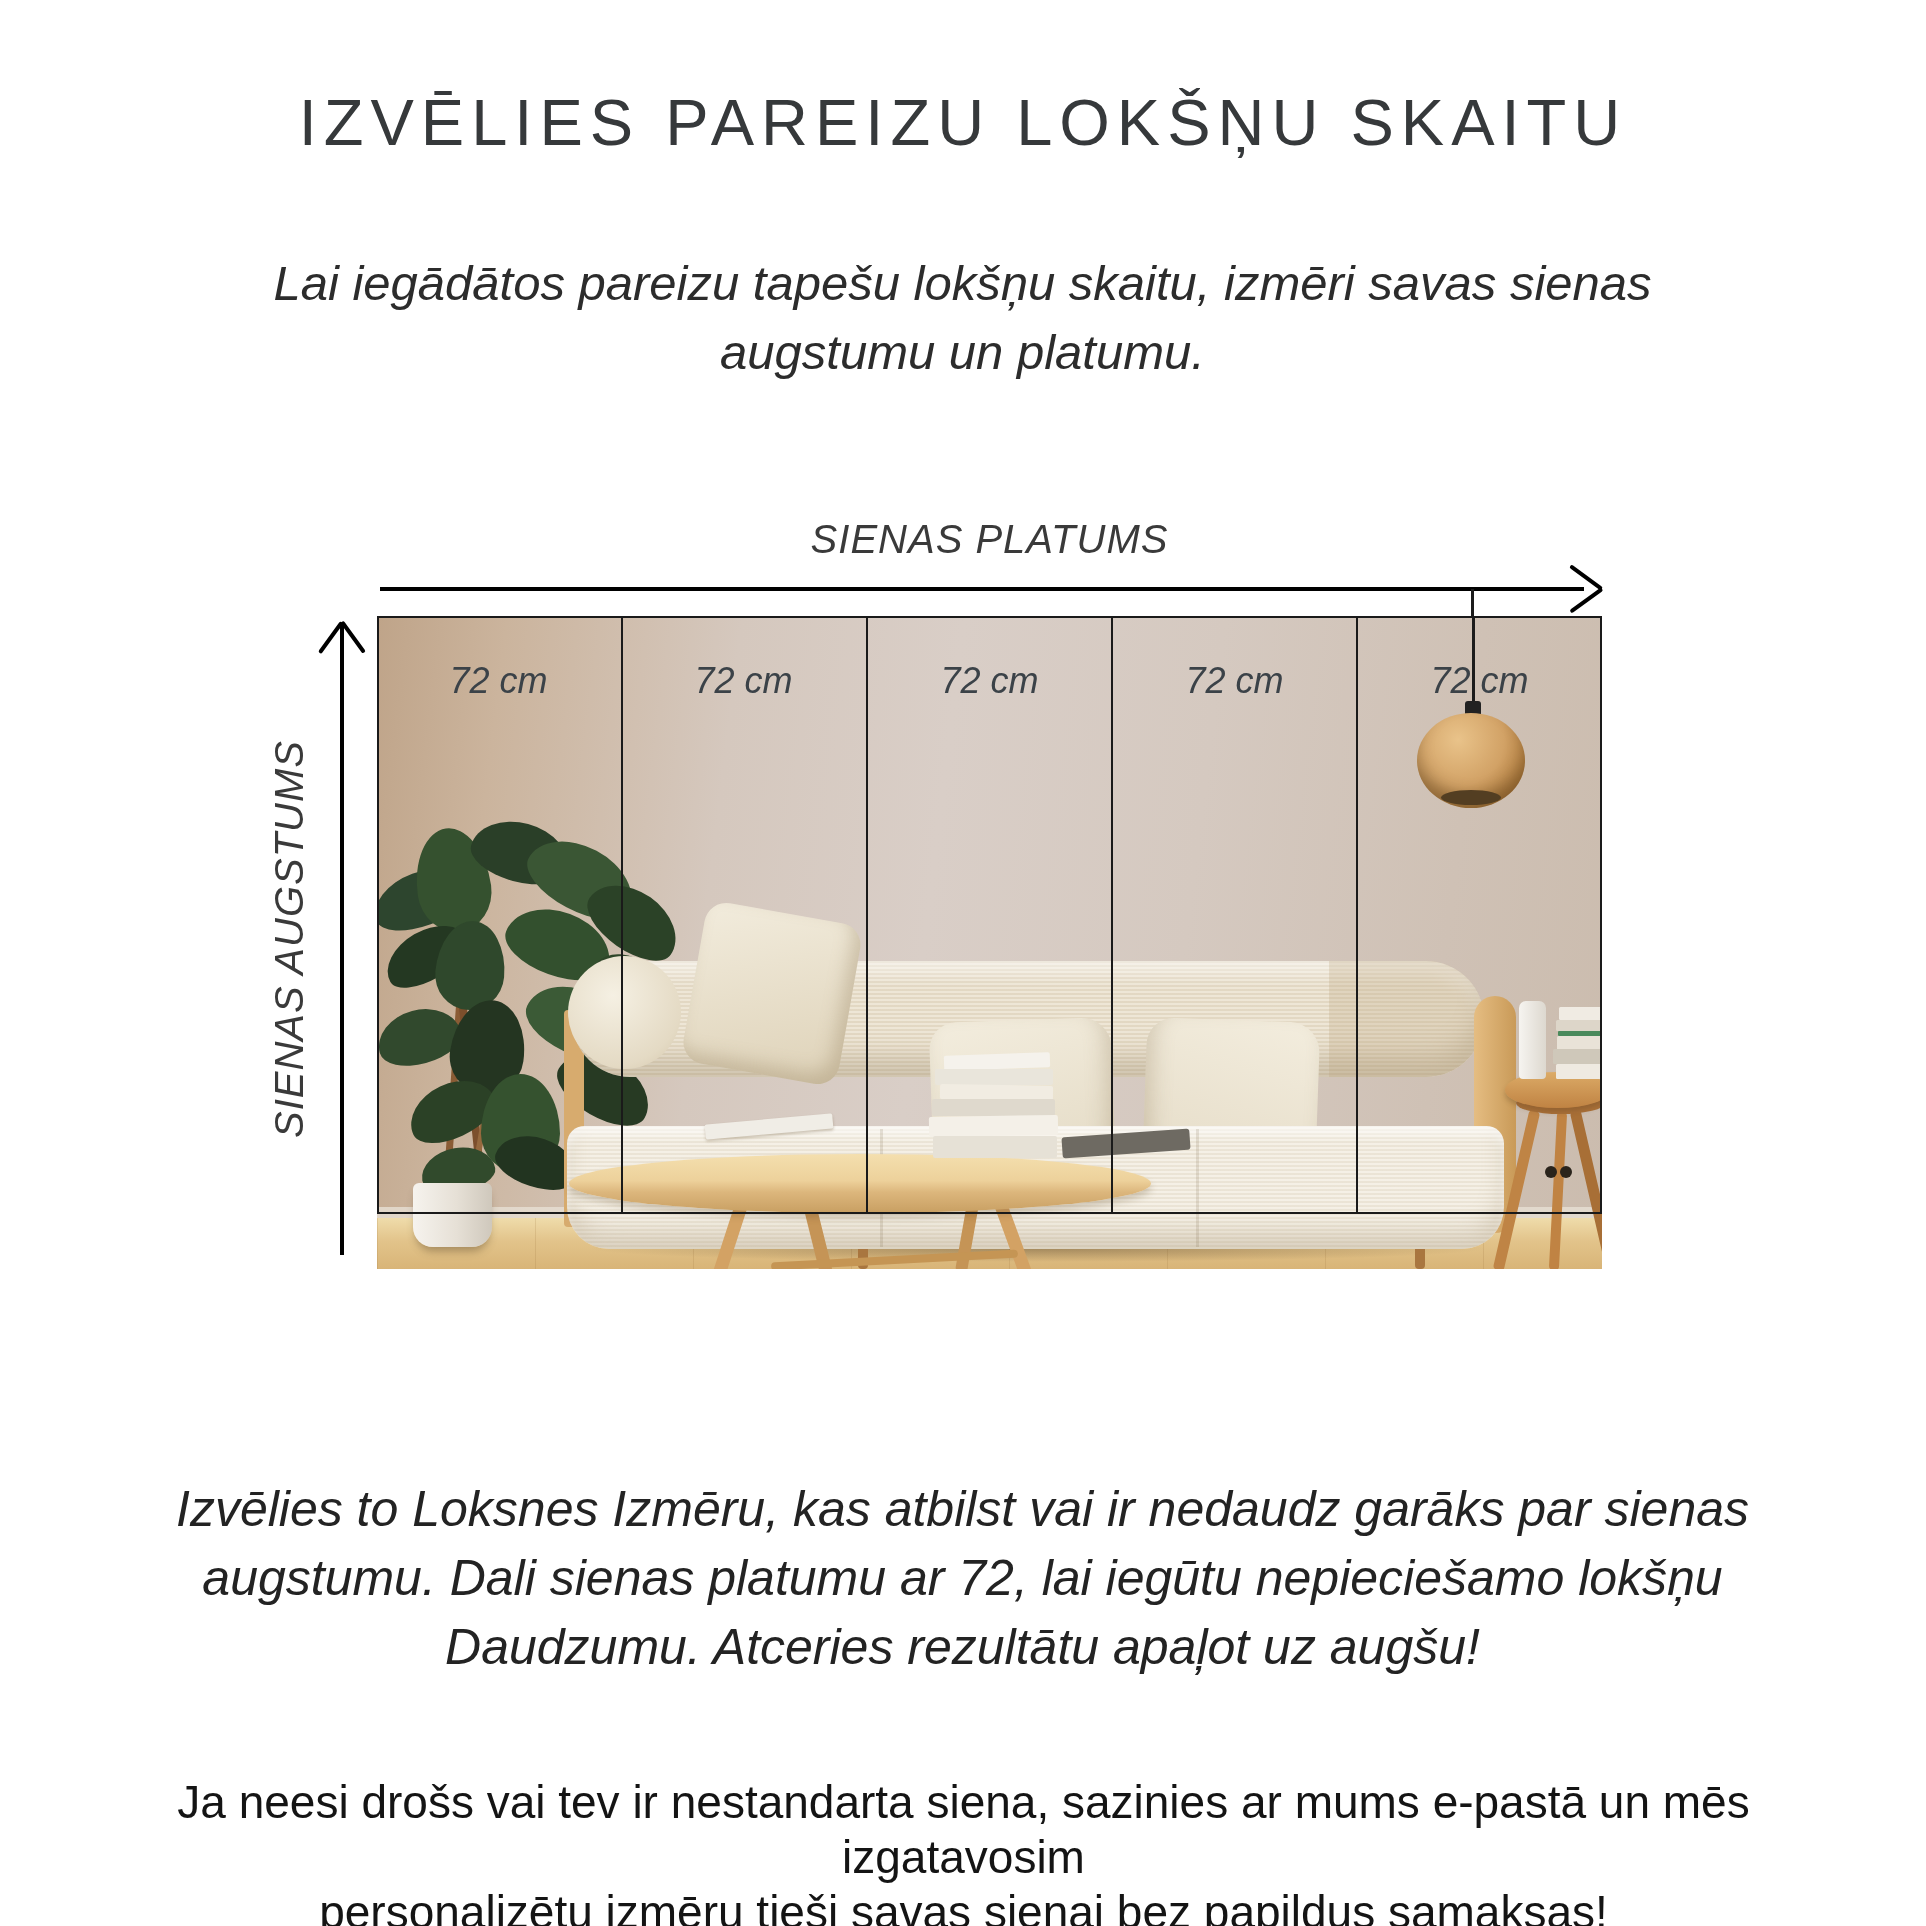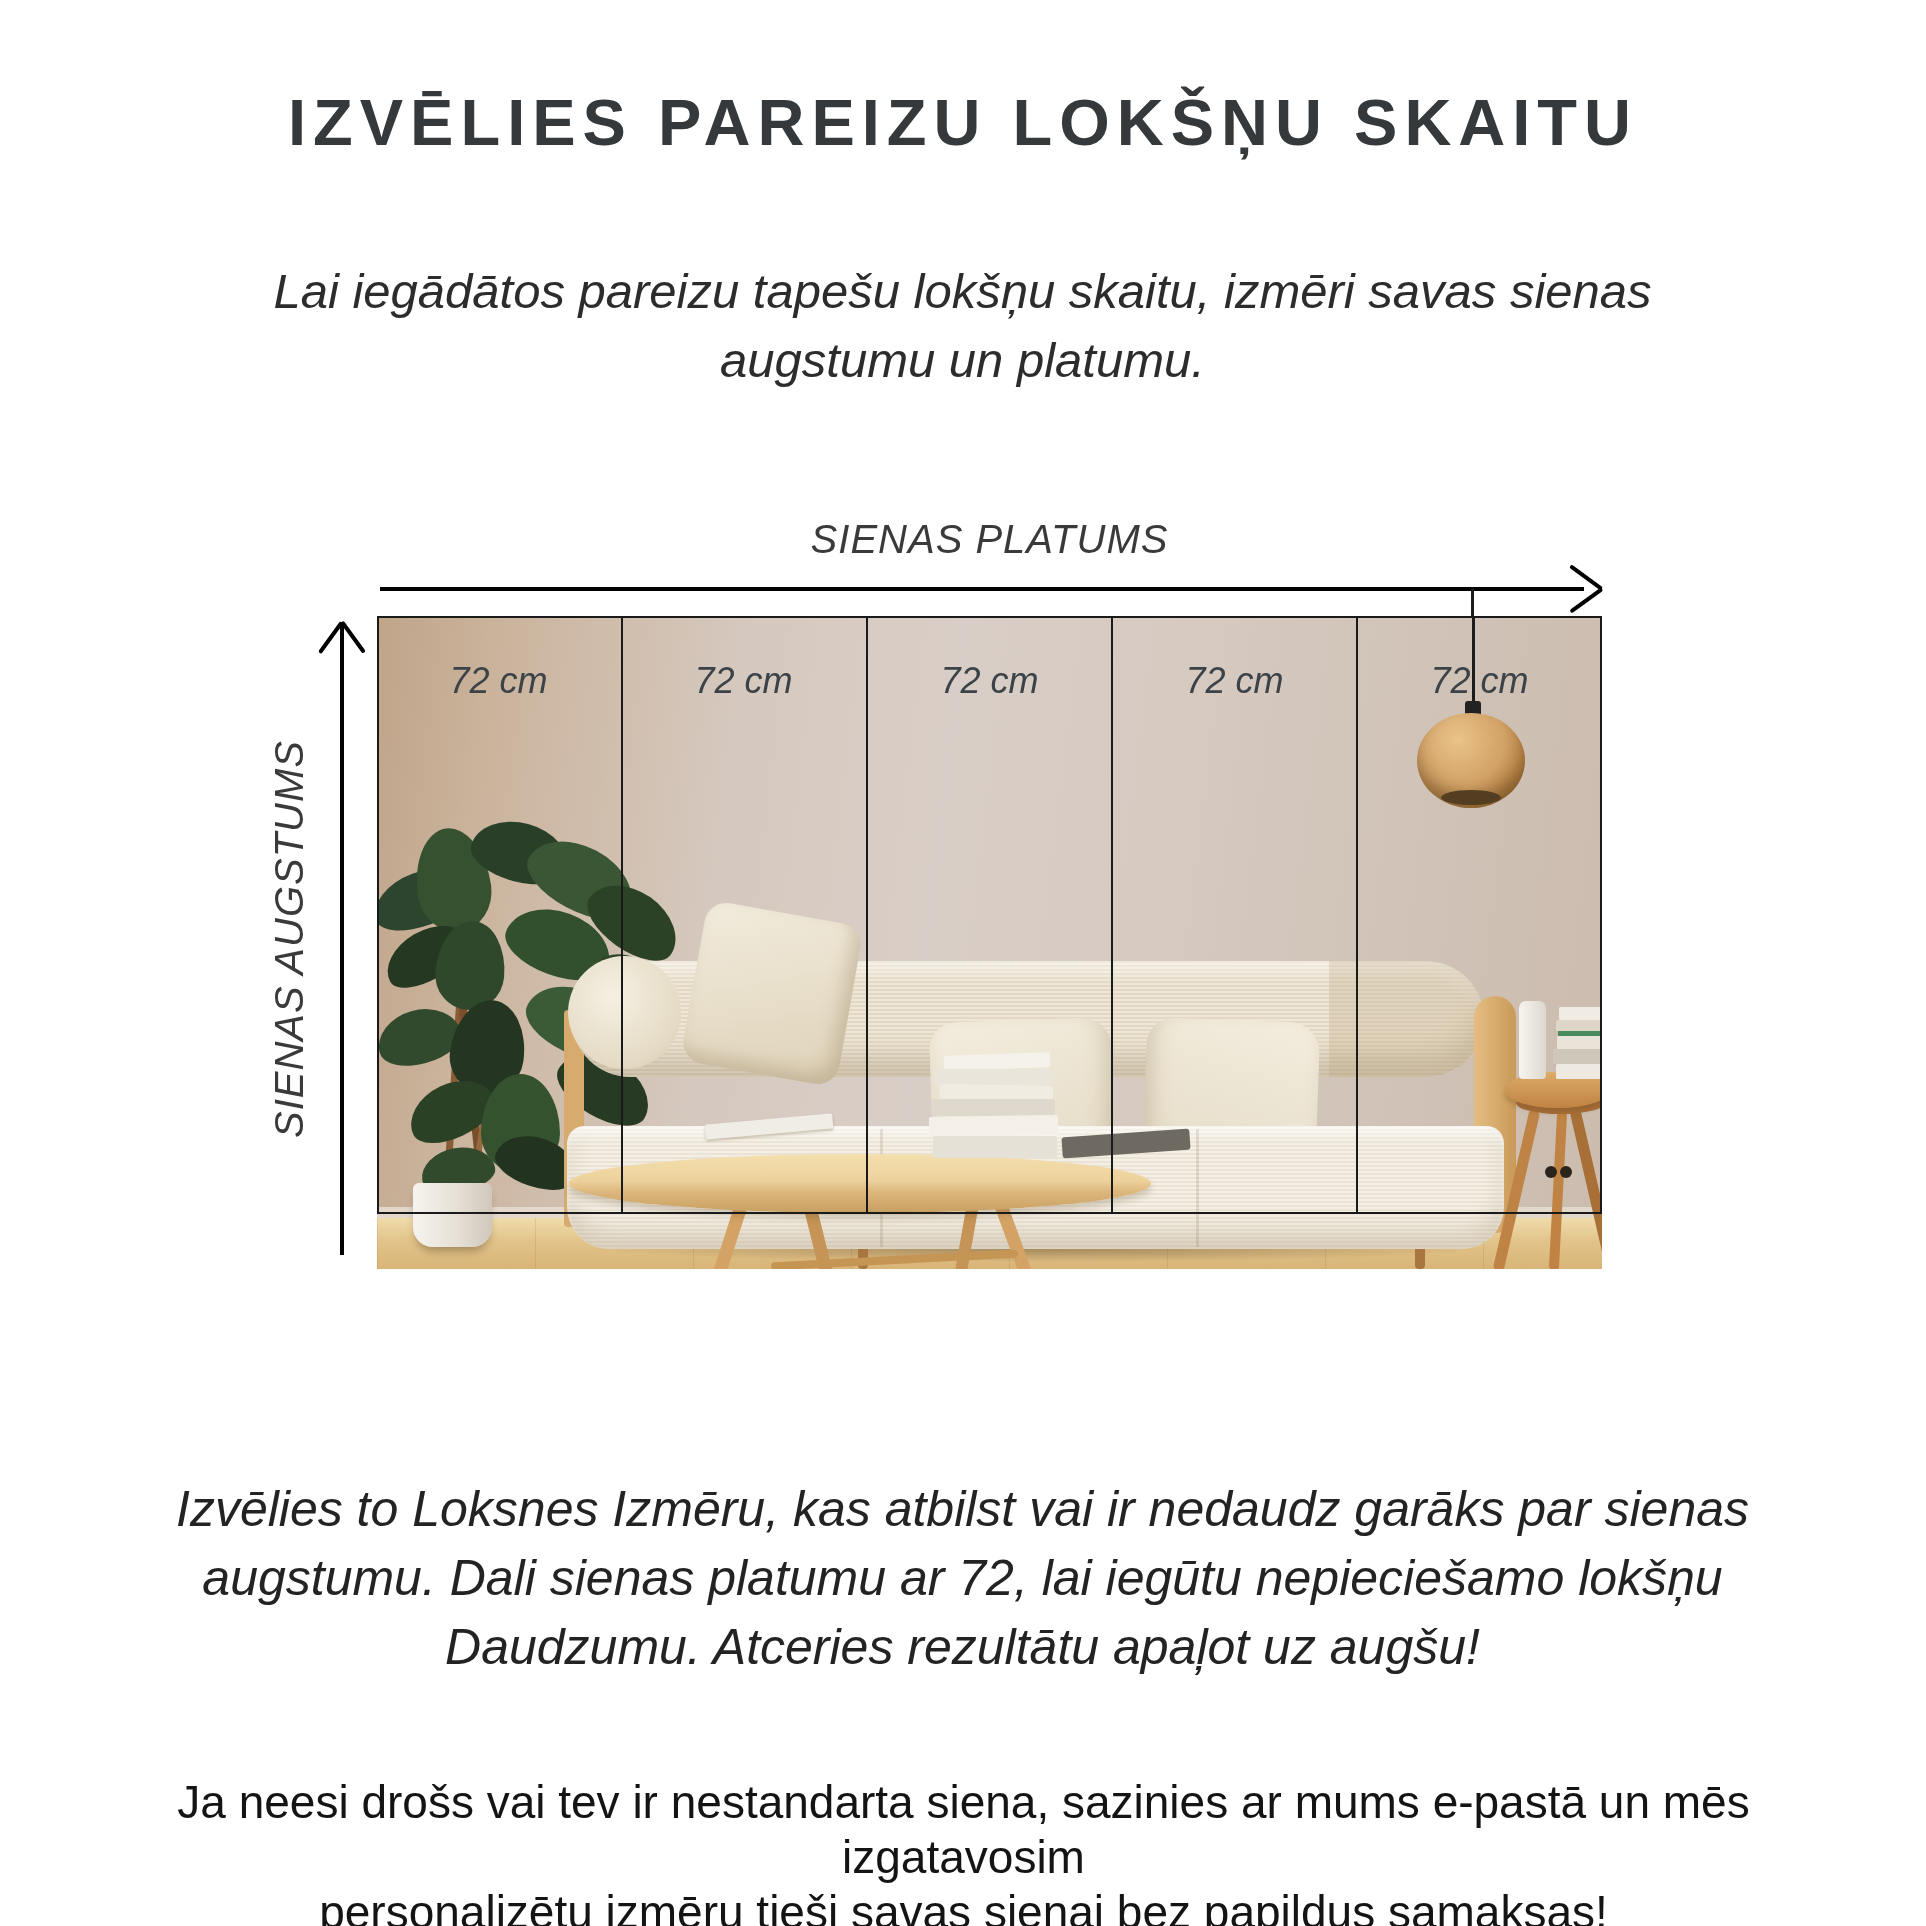--- a/index.html
+++ b/index.html
@@ -1,22 +1,22 @@
 <!DOCTYPE html>
 <html style="font-size:8px"><head>
 <meta charset="utf-8">
 <style>
   html,body{margin:0;padding:0;background:#ffffff;}
   body{width:1926px;height:1926px;position:relative;font-family:"Liberation Sans",sans-serif;overflow:hidden;}
   .abs{position:absolute;}
   .ctr{text-align:center;}
 
   
-  .title{left:0;top:83px;width:1926px;font-size:65px;font-weight:700;letter-spacing:7px;color:#36393b;line-height:79px;}
-  .subtitle{left:80px;top:249px;width:1765px;font-size:49px;font-style:italic;color:#2c2c2c;line-height:69px;margin-top:8px;}
+  .title{left:0;top:83px;width:1926px;font-size:65px;font-weight:400;letter-spacing:7px;color:#36393b;line-height:79px;}
+  .subtitle{left:80px;top:249px;width:1765px;font-size:49px;font-style:italic;color:#2c2c2c;line-height:69px;}
   .axis-label{font-size:40px;font-style:italic;color:#3a3a3a;letter-spacing:1px;white-space:nowrap;}
   .width-label{left:377px;top:512px;width:1225px;line-height:54px;}
   .height-label{left:67px;top:912px;width:444px;height:54px;line-height:54px;transform:rotate(-90deg);}
   .panel-label{font-size:36px;font-style:italic;color:#3b4248;white-space:nowrap;width:197px;top:43px;}
   .instructions{left:80px;top:1425px;width:1765px;font-size:50px;font-style:italic;color:#232323;line-height:69px;}
   .instructions b{font-weight:400;}
   .footer{left:51px;top:1775px;width:1825px;font-size:46px;color:#141414;line-height:55px;}
 
   
   .line{background:#000;}

